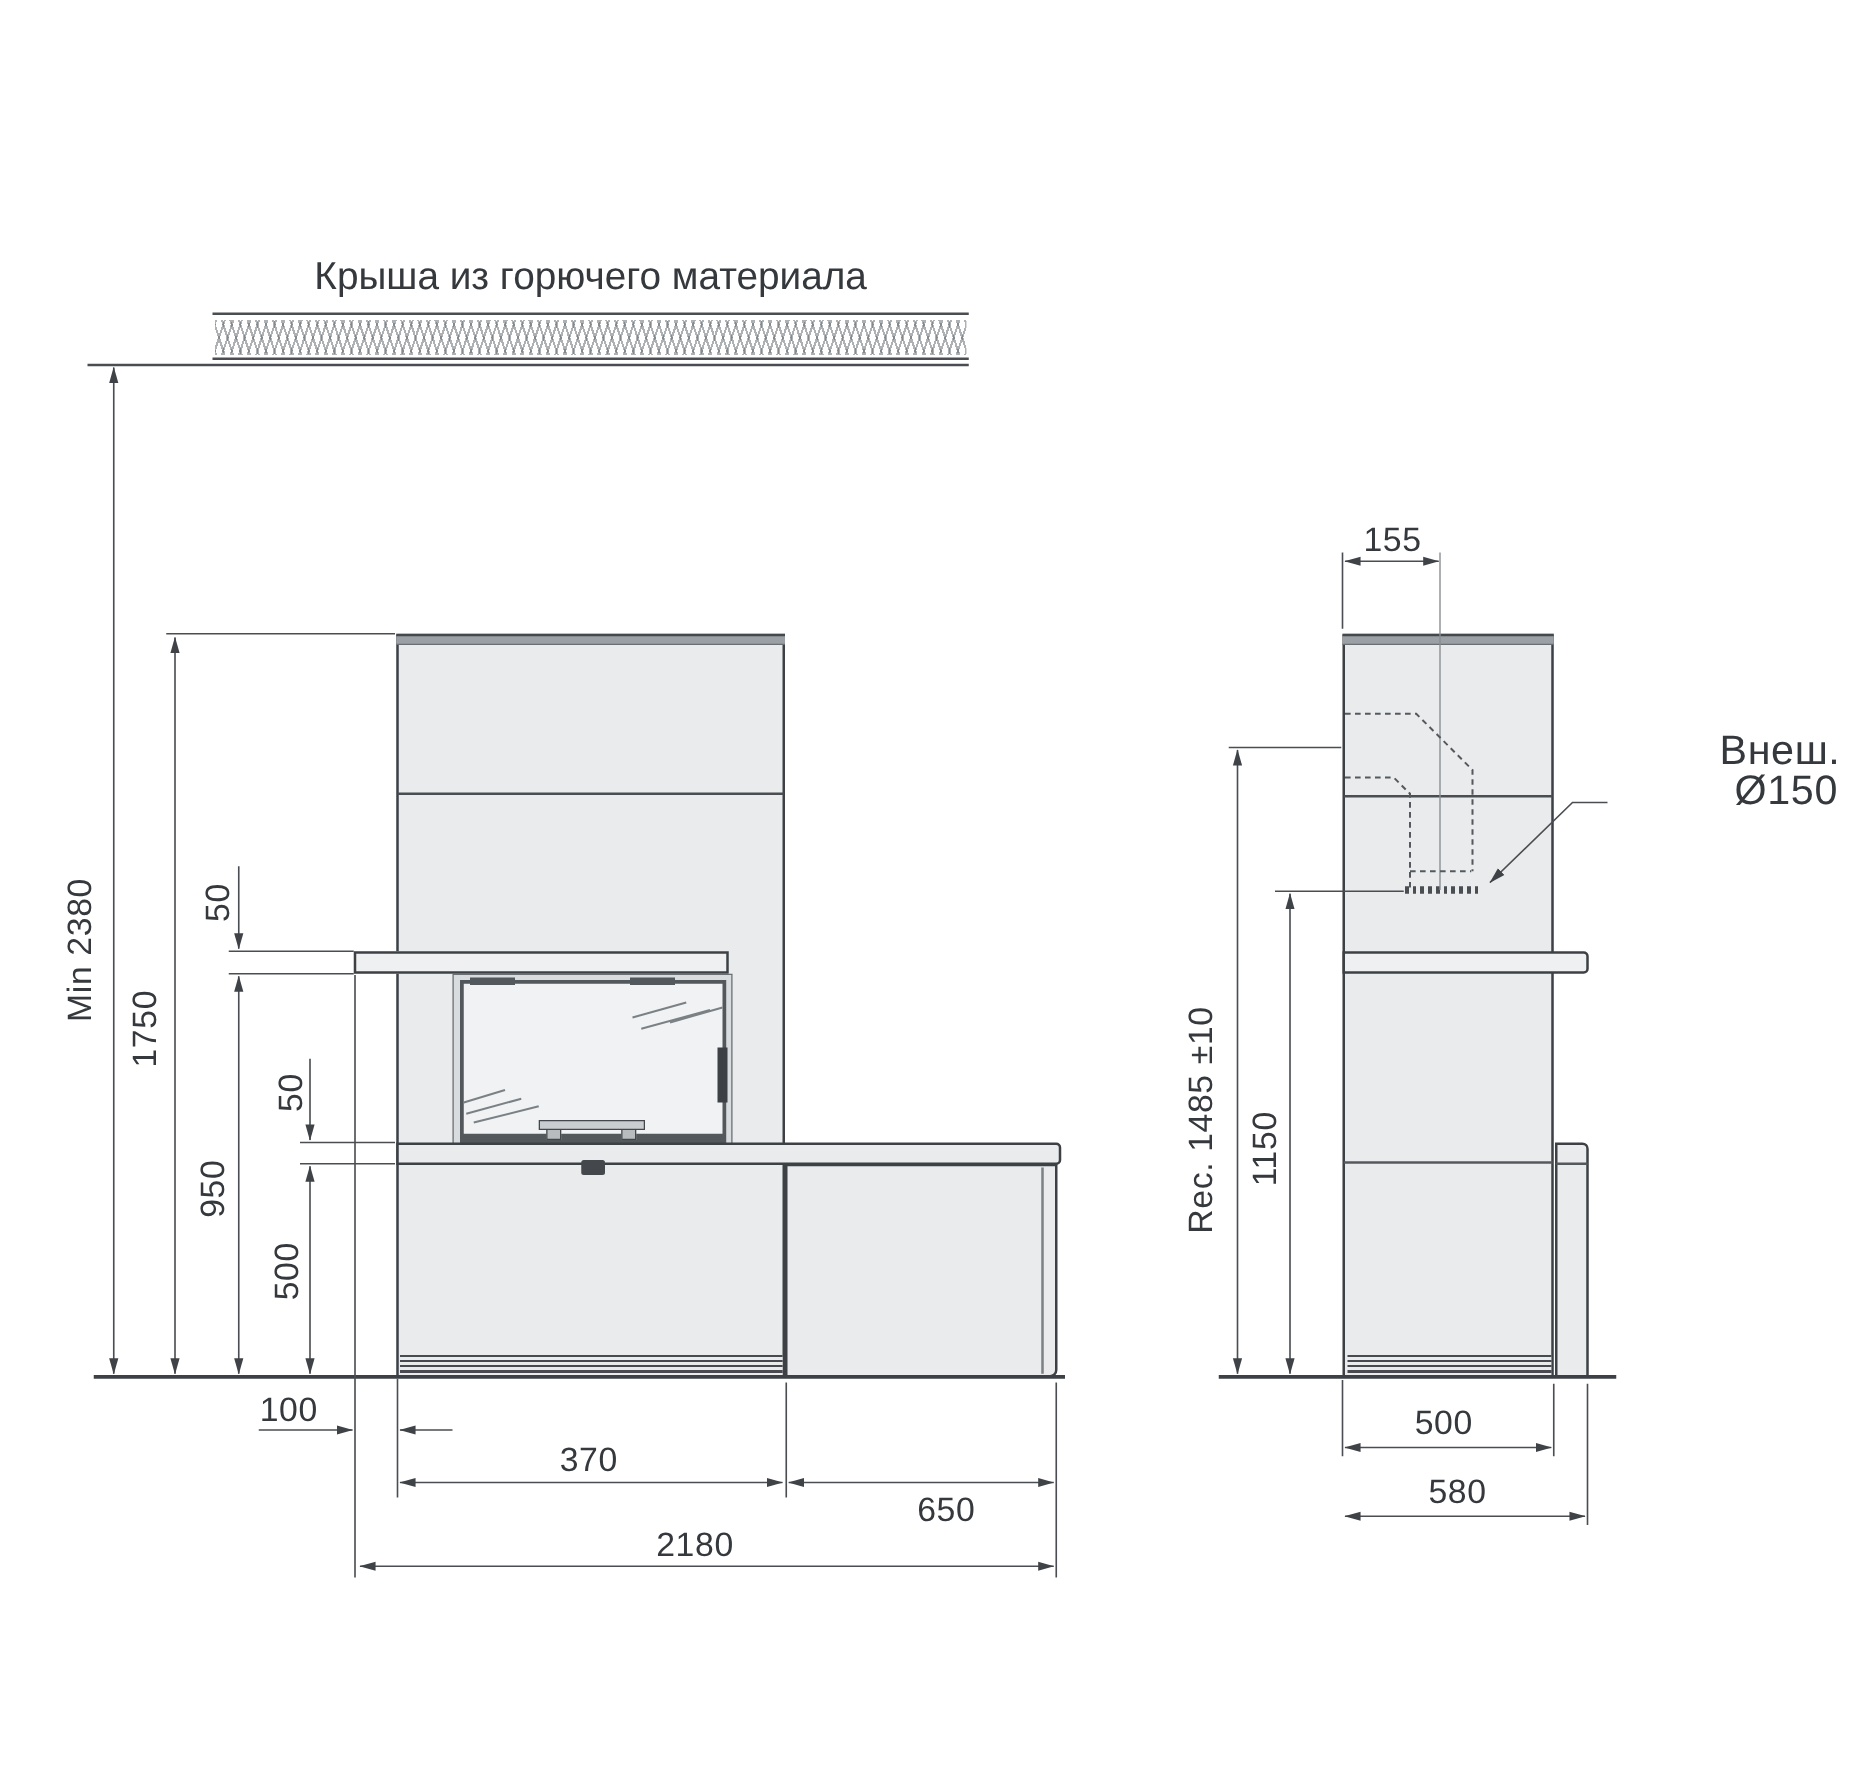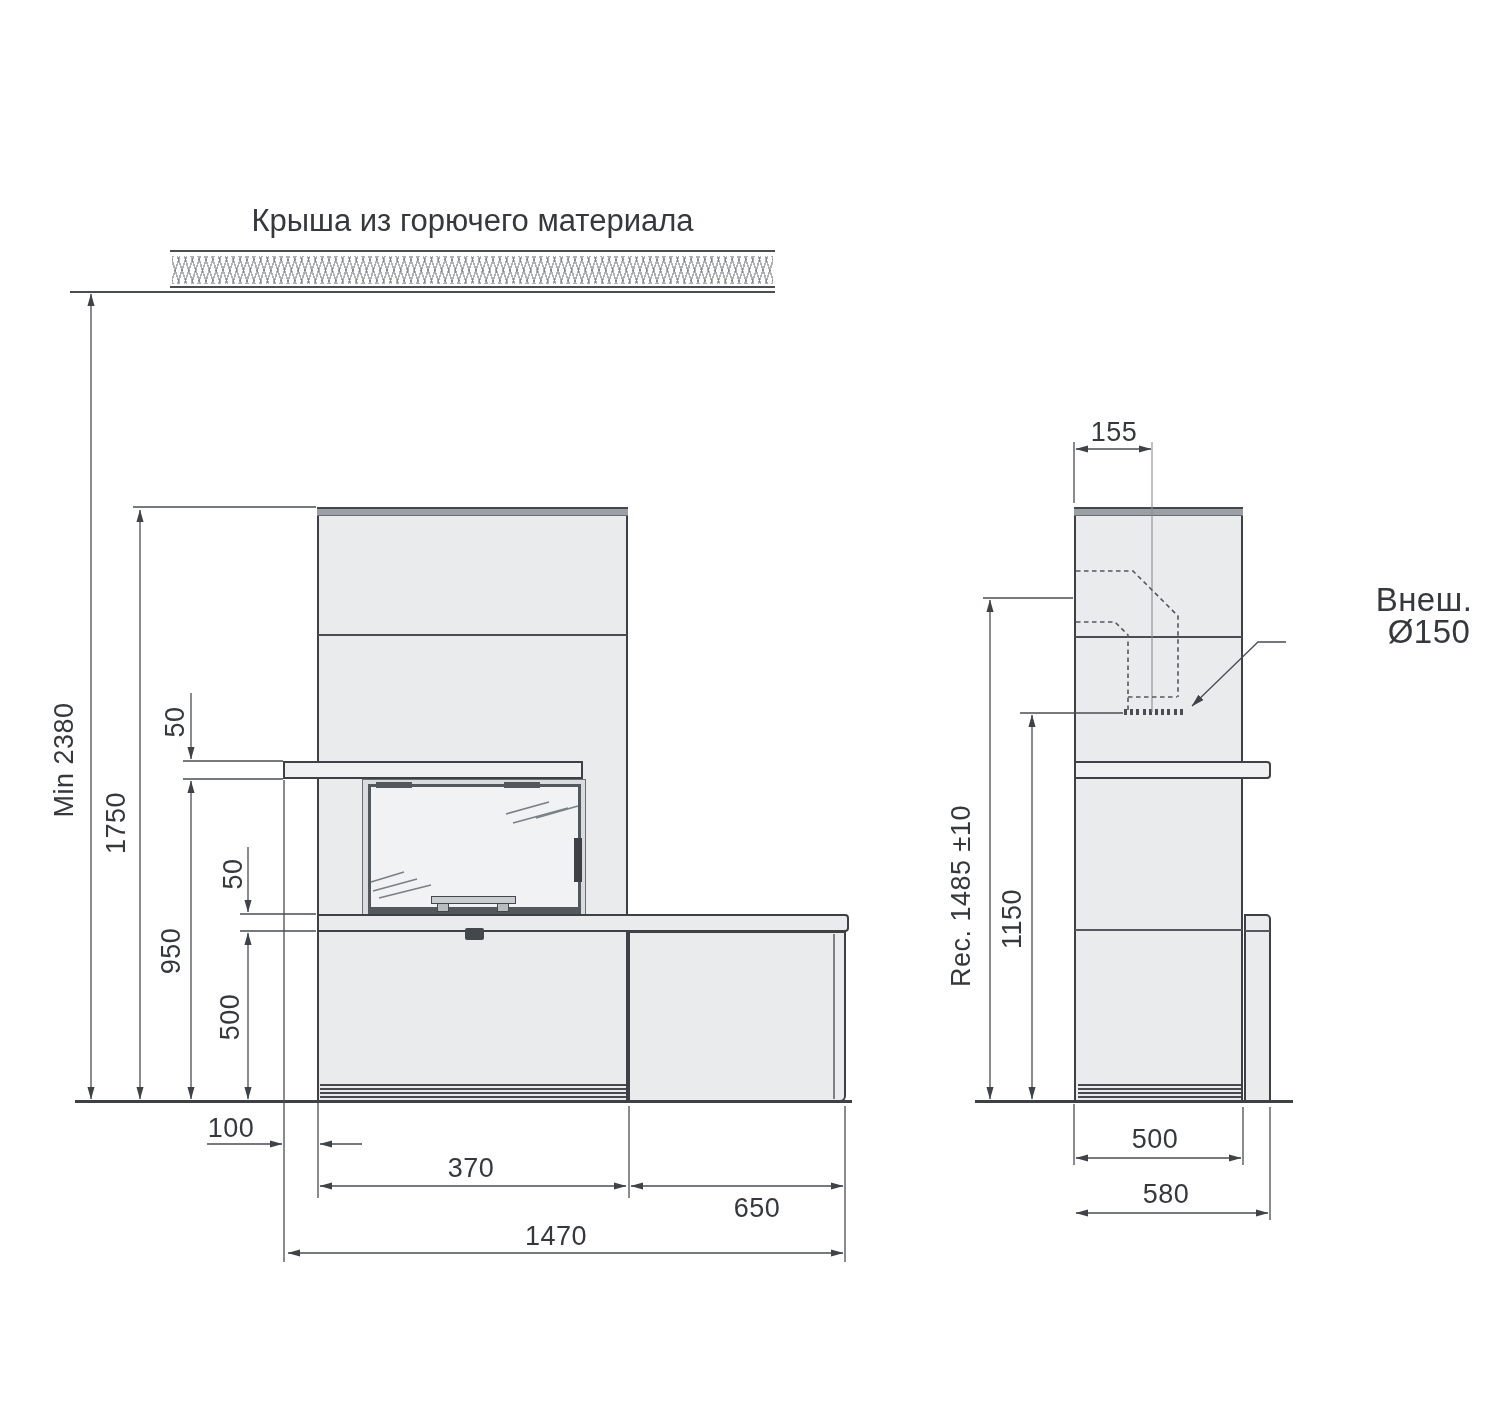--- a/index.html
+++ b/index.html
@@ -154,21 +154,21 @@
 
   <div class="vlabel" style="left:64px;top:760px;">Min 2380</div>
   <div class="vlabel" style="left:116px;top:823px;">1750</div>
   <div class="vlabel" style="left:171px;top:951px;">950</div>
   <div class="vlabel" style="left:175px;top:722px;">50</div>
   <div class="vlabel" style="left:233px;top:874px;">50</div>
   <div class="vlabel" style="left:230px;top:1017px;">500</div>
   <div class="hlabel" style="left:231px;top:1128px;">100</div>
   <div class="hlabel" style="left:471px;top:1168px;">370</div>
   <div class="hlabel" style="left:757px;top:1168px;margin-top:40px;">650</div>
-  <div class="hlabel" style="left:556px;top:1236px;">1470</div>
+  <div class="hlabel" style="left:556px;top:1236px;">2180</div>
 
   <div class="hlabel" style="left:1114px;top:432px;">155</div>
   <div class="vlabel" style="left:961px;top:896px;">Rec. 1485 ±10</div>
   <div class="vlabel" style="left:1012px;top:919px;">1150</div>
   <div class="hlabel" style="left:1155px;top:1139px;">500</div>
   <div class="hlabel" style="left:1166px;top:1194px;">580</div>
 
   <div class="hlabel biglabel" style="left:1396px;top:600px;">Внеш.</div>
   <div class="hlabel biglabel" style="left:1401px;top:632px;">Ø150</div>
 

